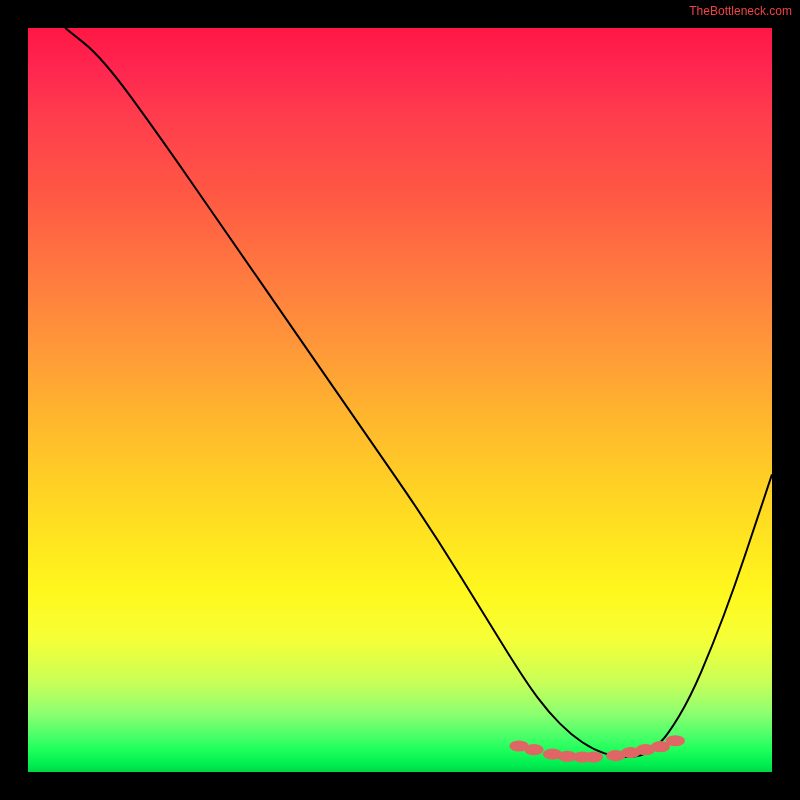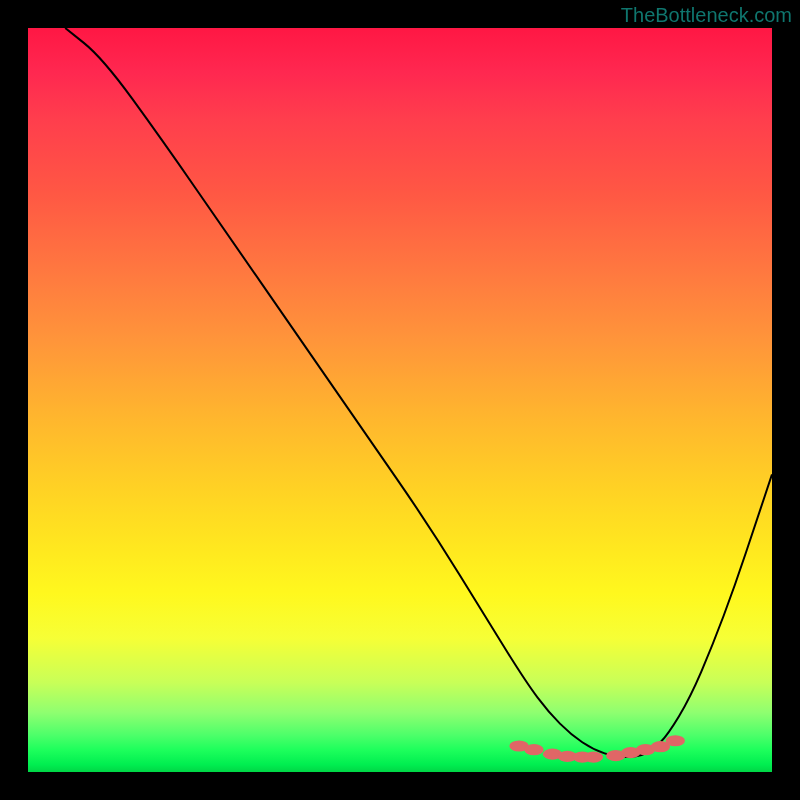--- a/index.html
+++ b/index.html
@@ -12,22 +12,22 @@
       height: 800px;
       background: #000;
       font-family: Arial, Helvetica, sans-serif;
       overflow: hidden;
       position: relative;
     }
     .watermark {
       position: absolute;
       top: 4px;
       right: 8px;
-      color: #0f766e;
-      font-size: 20px;
+      color: #ef4444;
+      font-size: 12px;
       font-weight: normal;
       z-index: 10;
       letter-spacing: 0px;
     }
     .plot-area {
       position: absolute;
       left: 28px;
       top: 28px;
       right: 28px;
       bottom: 28px;

